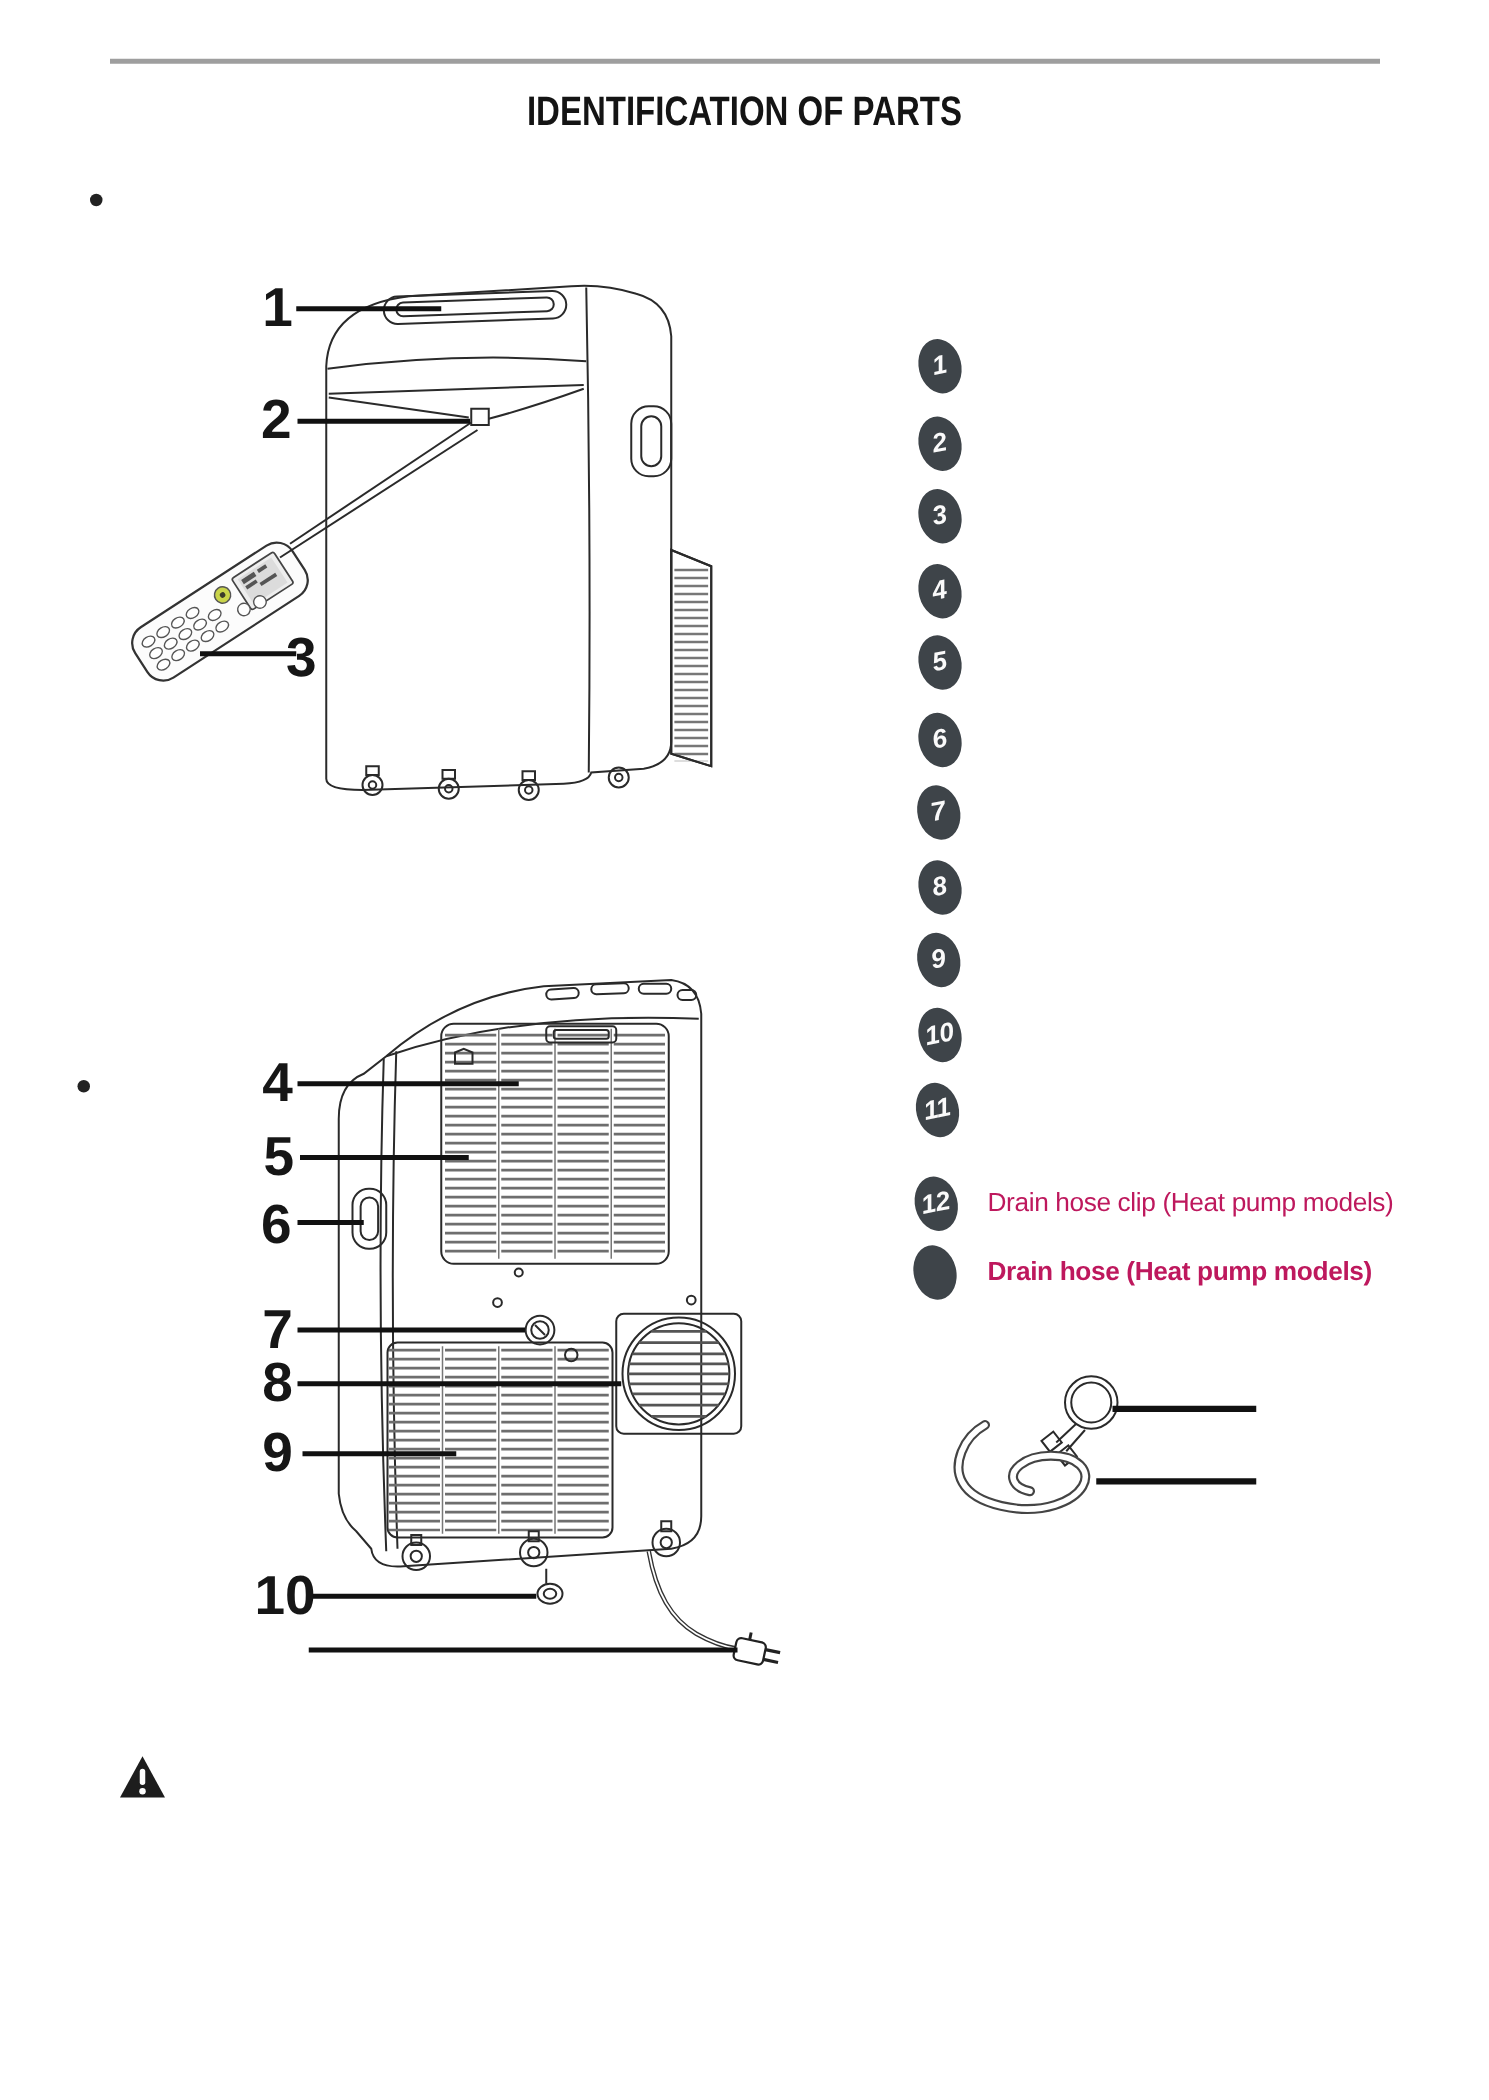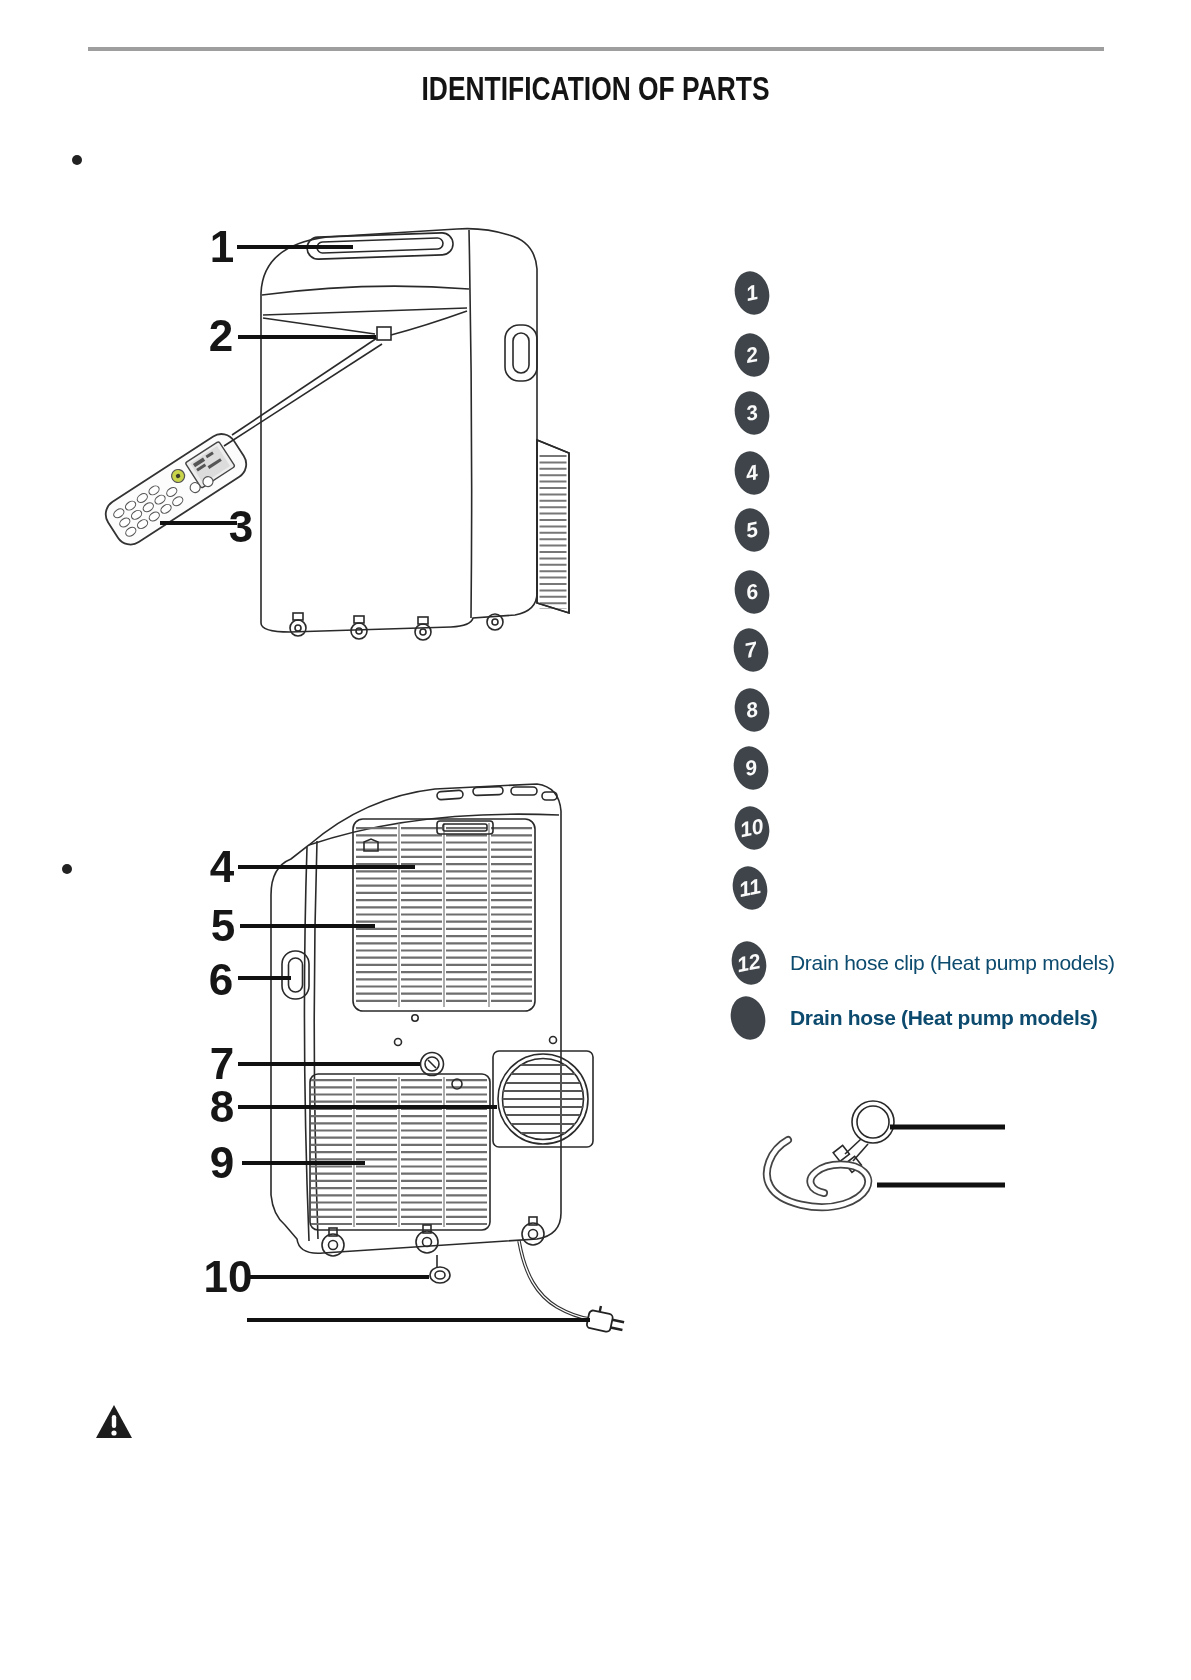--- a/index.html
+++ b/index.html
@@ -9,21 +9,21 @@
   .title-wrap{position:absolute;left:0;top:70px;width:1191px;text-align:center;}
   .title{display:inline-block;font-size:33px;font-weight:700;letter-spacing:0px;
          transform:scaleX(0.80);transform-origin:center;color:#141414;}
   .bullet{position:absolute;width:10px;height:10px;border-radius:50%;background:#222;}
   .callout{position:absolute;transform:translate(-50%,-50%);font-size:44px;font-weight:700;
            color:#161616;line-height:1;}
   .badge{position:absolute;width:34px;height:44px;border-radius:50%;background:#3e4449;
          transform:translate(-50%,-50%) rotate(-14deg);display:flex;align-items:center;justify-content:center;}
   .badge span{color:#fafafa;font-size:21px;font-weight:700;font-style:italic;transform:rotate(3deg);}
   .legend-label{position:absolute;transform:translateY(-50%);font-size:21px;letter-spacing:-0.3px;
-                color:#0c4a6e;white-space:nowrap;}
+                color:#be185d;white-space:nowrap;}
   svg{position:absolute;overflow:visible;}
   .ink{stroke:#2a2a2a;fill:none;stroke-width:1.6;}
   .leader{stroke:#111;stroke-width:4;fill:none;}
 </style>
 </head>
 <body>
 
 <div id="page">
 
   <div class="rule" style="left:88px;top:47px;width:1016px;height:4px;"></div>

